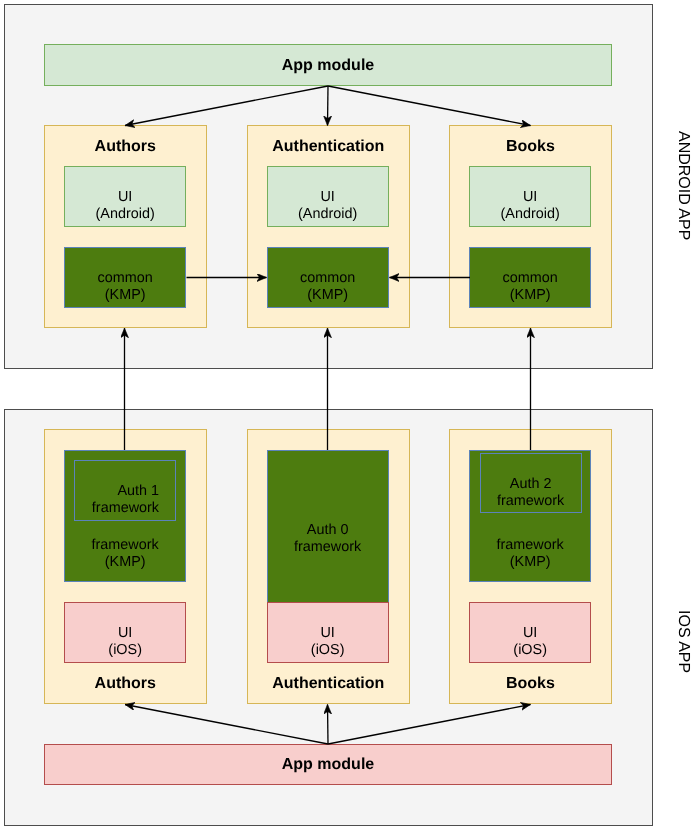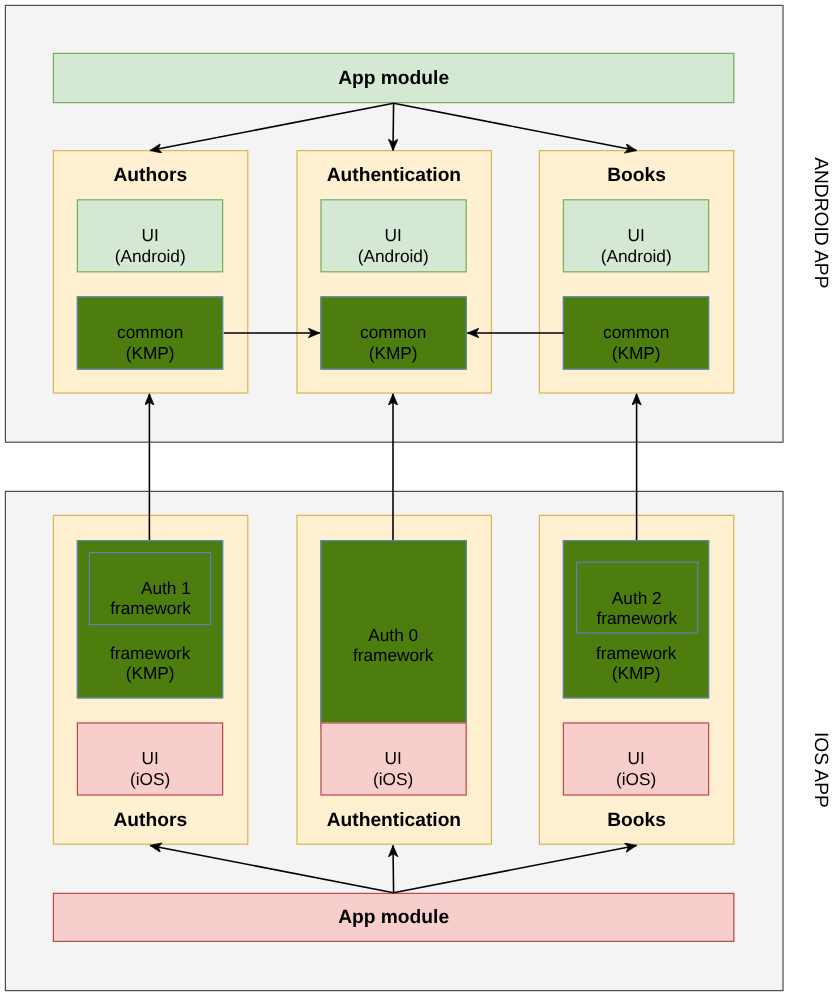--- a/index.html
+++ b/index.html
@@ -118,21 +118,21 @@
   </div>
   <div class="ttl" style="left:247px;top:669.4px;width:162.5px;height:25px;">
        <span>Authentication</span>
   </div>
 
   <div class="box yellow" style="left:449.2px;top:429px;width:162.5px;height:274.5px;"></div>
   <div class="box blue" style="left:469px;top:450.3px;width:122.3px;height:131.5px;display:block;">
     <div class="sublbl" style="top:86px;">framework
 (KMP)</div>
   </div>
-  <div class="box blue" style="left:479.6px;top:468px;width:102.1px;height:60.4px;">
+  <div class="box blue" style="left:479.6px;top:453px;width:102.1px;height:60.4px;">
        <span>Auth 2
 framework</span>
   </div>
   <div class="box red" style="left:469px;top:602.4px;width:122.3px;height:60.4px;">
        <span>UI
 (iOS)</span>
   </div>
   <div class="ttl" style="left:449.2px;top:669.4px;width:162.5px;height:25px;">
        <span>Books</span>
   </div>

